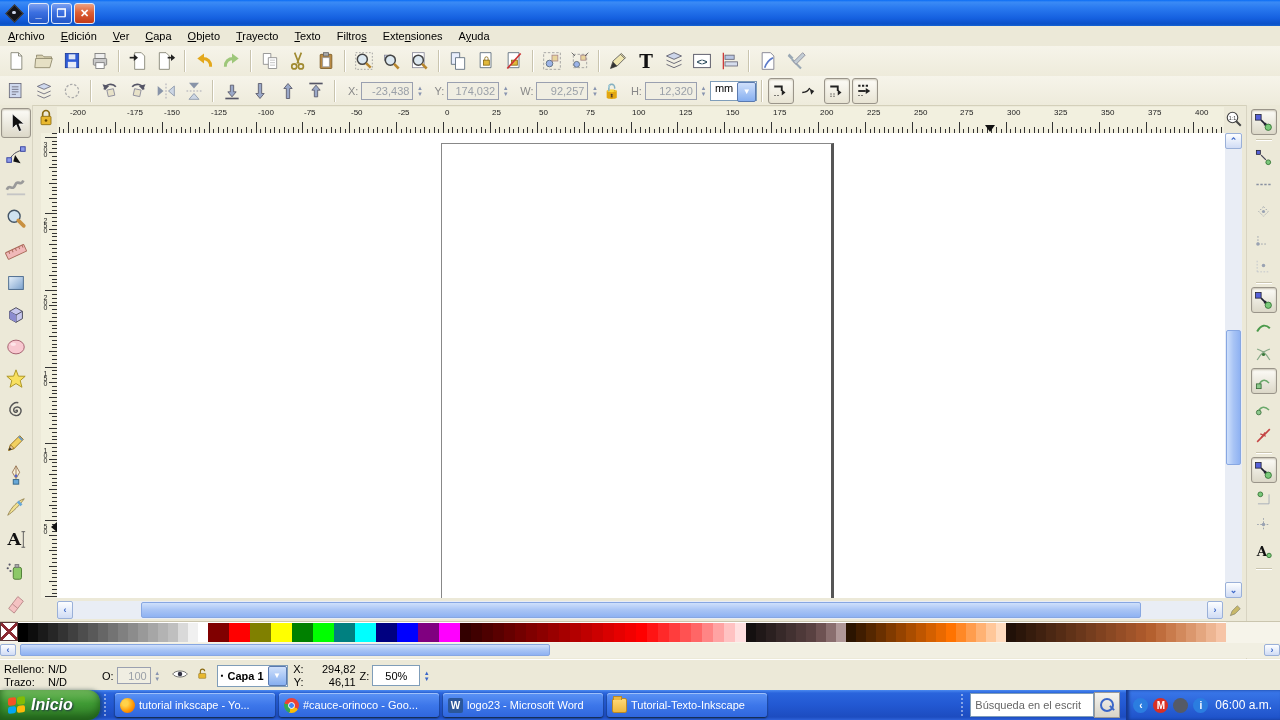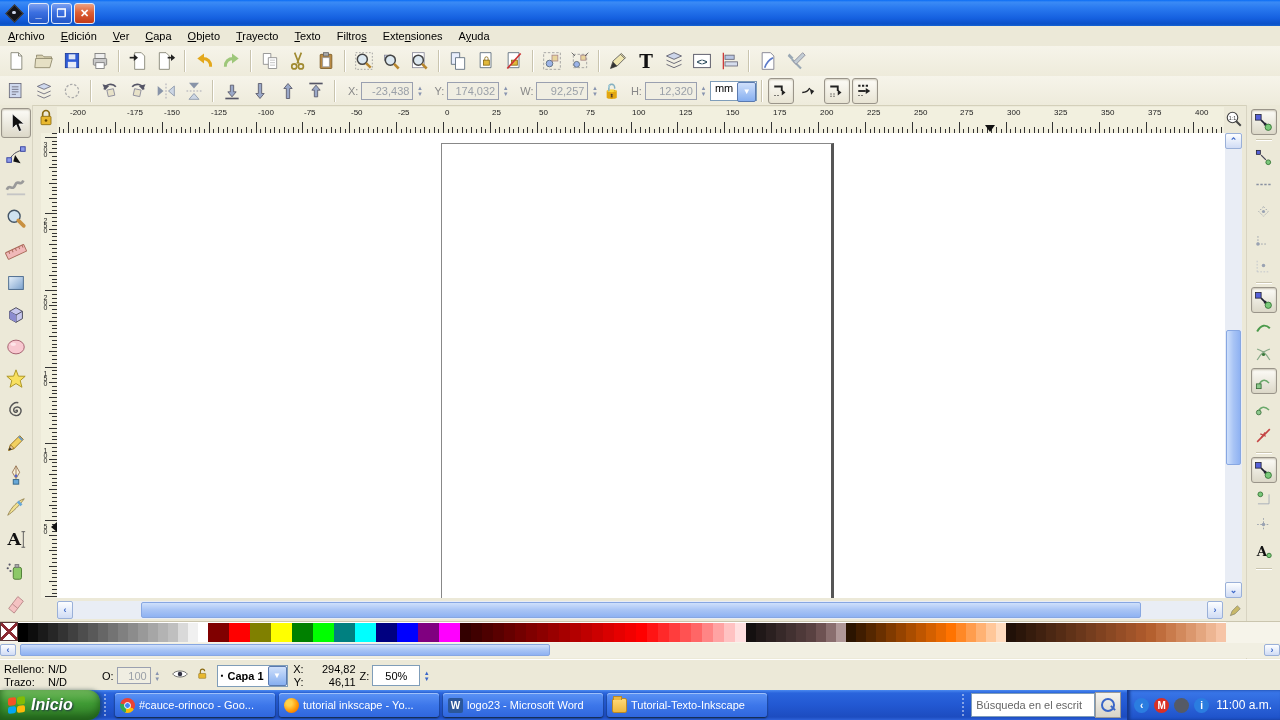--- a/index.html
+++ b/index.html
@@ -1521,26 +1521,26 @@
       <i style="background:#f35325"></i>
         <i style="background:#81bc06"></i>
         <i style="background:#05a6f0"></i>
         <i style="background:#ffba08"></i>
     </span>
     <span>Inicio</span>
   </div>
   <span class="tb-sep"></span>
   <span id="task-buttons" style="display:flex;flex:1;min-width:0">
       <div class="taskbtn">
+        <span class="tb-ico ico-ff"></span>
+        <span class="lbl">tutorial inkscape - Yo...</span>
+      </div>
+      <div class="taskbtn">
         <span class="tb-ico ico-chrome"></span>
         <span class="lbl">#cauce-orinoco - Goo...</span>
-      </div>
-      <div class="taskbtn">
-        <span class="tb-ico ico-ff"></span>
-        <span class="lbl">tutorial inkscape - Yo...</span>
       </div>
       <div class="taskbtn">
         <span class="tb-ico ico-word">W</span>
         <span class="lbl">logo23 - Microsoft Word</span>
       </div>
       <div class="taskbtn">
         <span class="tb-ico ico-folder"></span>
         <span class="lbl">Tutorial-Texto-Inkscape</span>
       </div>
     </span>
@@ -1549,15 +1549,15 @@
   <div id="search-btn">
       <span class="mag"></span>
     </div>
   <div id="tray">
     <span id="tray-icons" style="display:flex;align-items:center">
         <span class="tray-ico" style="background: rgb(43, 125, 224);">‹</span>
         <span class="tray-ico" style="background: rgb(217, 48, 37);">M</span>
         <span class="tray-ico" style="background: rgb(85, 90, 102);"></span>
         <span class="tray-ico" style="background: rgb(43, 125, 224);">i</span>
       </span>
-    <span id="clock">11:00 a.m.</span>
+    <span id="clock">06:00 a.m.</span>
   </div>
 </div>
 
 </body></html>

